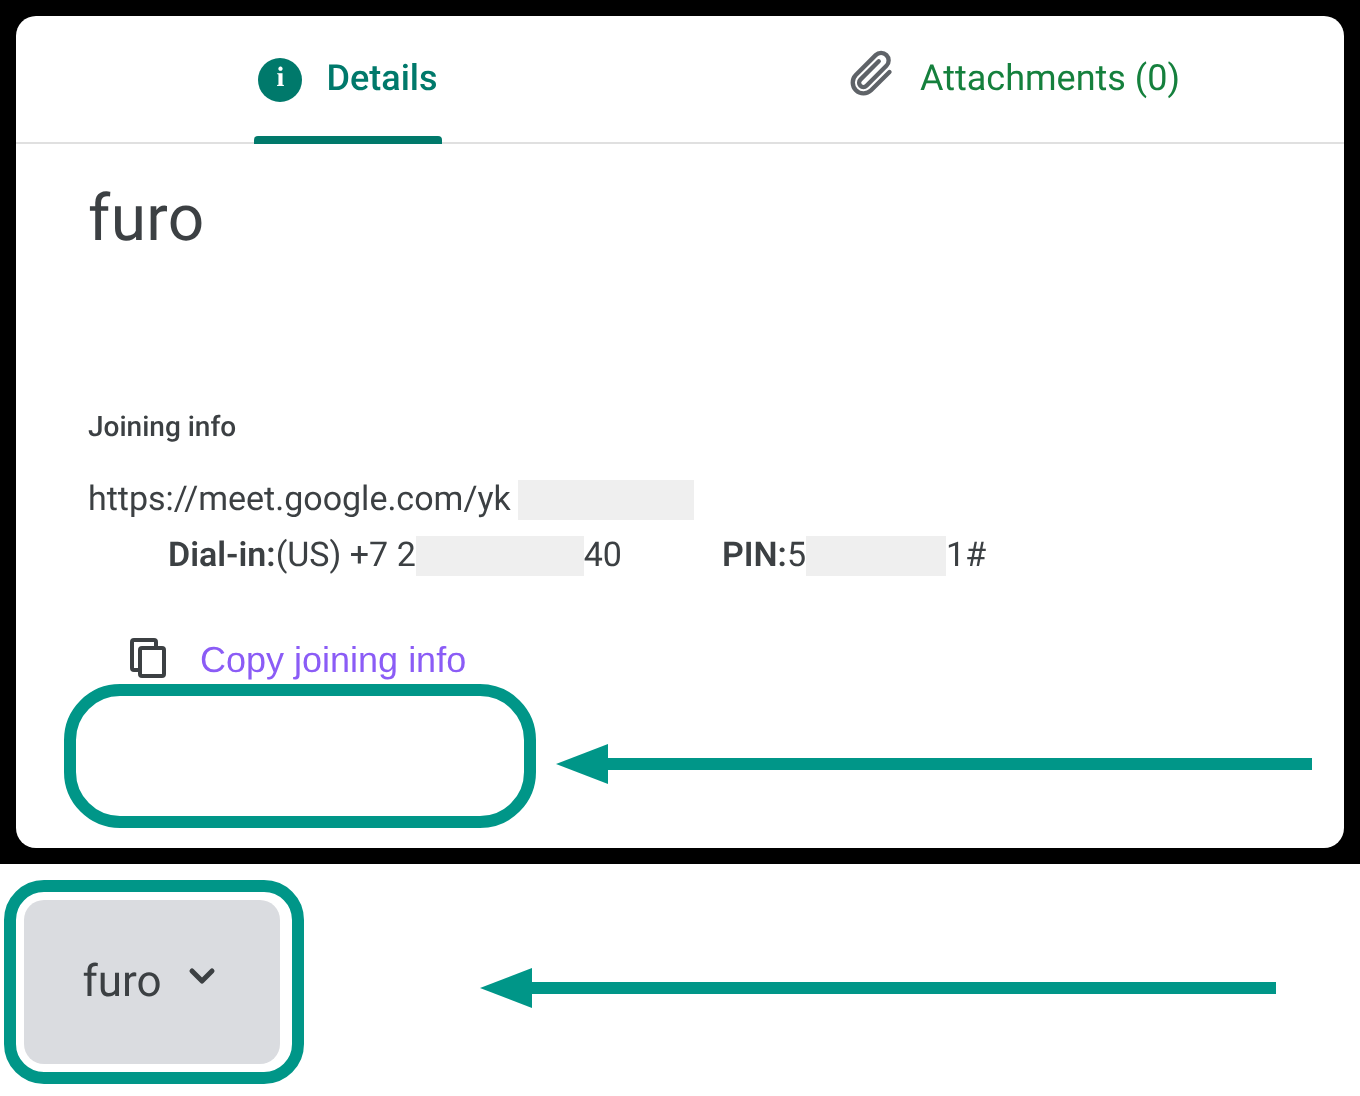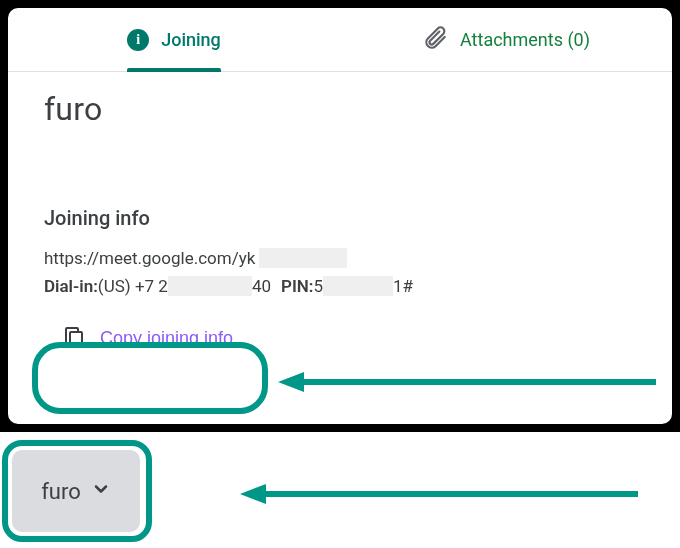--- a/index.html
+++ b/index.html
@@ -67,40 +67,40 @@
     color: #3c4043;
     letter-spacing: 0.2px;
   }
   .subtitle {
     color: #5f6368;
     font-size: 16px;
     margin-top: 6px;
   }
   .joining-header {
     margin-top: 78px;
-    font-size: 20px;
+    font-size: 14px;
     color: #3c4043;
     font-weight: 500;
   }
   .link-line {
     margin-top: 18px;
     font-size: 17px;
     color: #3c4043;
     display: flex;
     align-items: center;
     gap: 0;
   }
   .dial-line {
     margin-top: 8px;
     font-size: 17px;
     color: #3c4043;
     display: flex;
     align-items: center;
   }
-  .bold { font-weight: 600; }
+  .bold { font-weight: 600; margin-left: 40px; }
   .redact {
     display: inline-block;
     background: #efefef;
     height: 20px;
   }
   .copy-row {
     margin-top: 18px;
     display: flex;
     align-items: center;
     position: relative;
@@ -174,21 +174,21 @@
 </style>
 </head>
 <body>
 
 <div class="top-frame">
   <div class="card">
 
     <div class="tabs">
       <div class="tab active">
         <span class="info-circle">i</span>
-        <span>Joining</span>
+        <span>Details</span>
       </div>
       <div class="tab">
         <span class="attach-icon">
           <svg viewBox="0 0 24 24" fill="none" stroke="#5f6368" stroke-width="2" stroke-linecap="round" stroke-linejoin="round">
               <path d="M21 11.05l-8.49 8.49a5 5 0 01-7.07-7.07l9.19-9.19a3.5 3.5 0 014.95 4.95l-9.2 9.19a2 2 0 01-2.83-2.83l8.49-8.49"></path>
             </svg>
         </span>
         <span>Attachments (0)</span>
       </div>
     </div>

